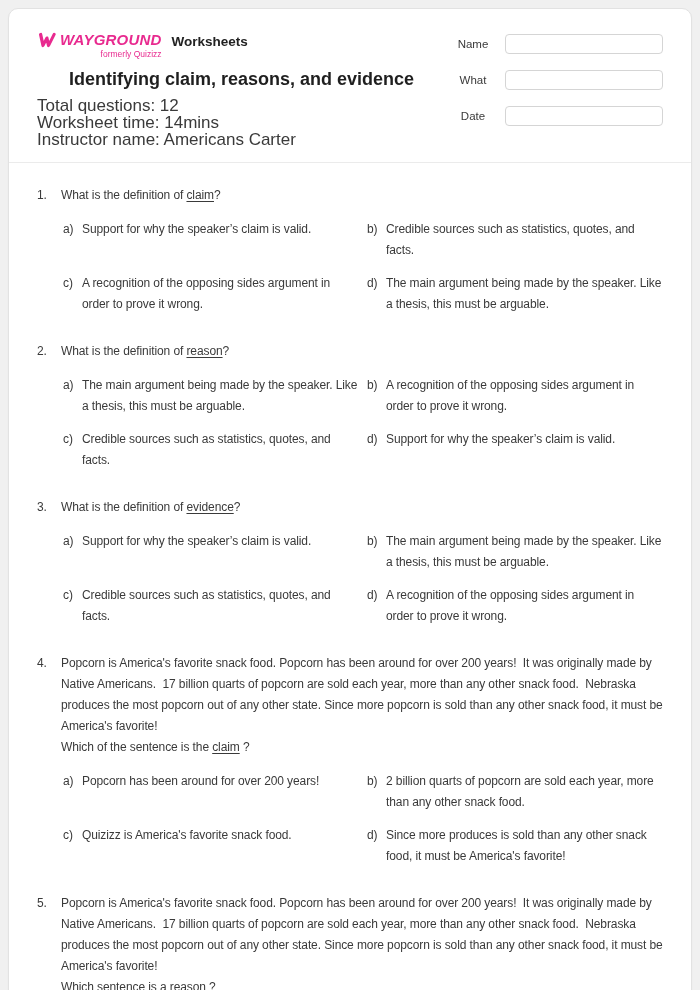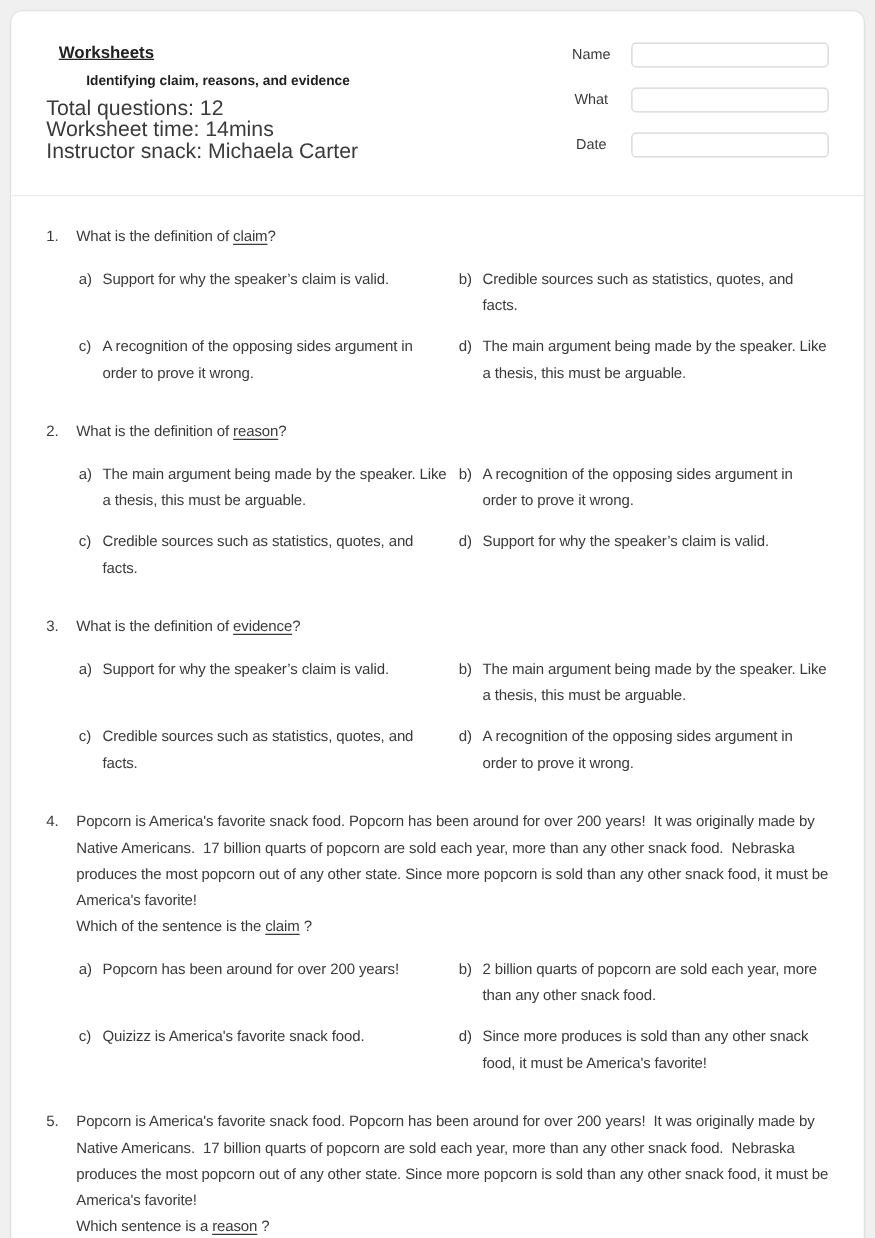--- a/index.html
+++ b/index.html
@@ -41,24 +41,23 @@
     font-size: 8.5px;
     text-align: right;
     margin-top: 1px;
   }
   .ws-label {
     font-weight: bold;
     font-size: 13.5px;
     color: #222;
     margin-left: 10px;
     margin-top: 3px;
-    text-decoration: underline;
   }
   .meta { margin-top: 10px; }
-  .meta-title { font-weight: bold; font-size: 11px; color: #1F1F1F; margin-bottom: 7px; padding-left: 32px; }
+  .meta-title { font-weight: bold; font-size: 18px; color: #1F1F1F; margin-bottom: 7px; padding-left: 32px; }
   .meta-line { font-size: 17px; color: #3A3A3A; line-height: 17px; }
   .header-fields { margin-top: 3px; }
   .field-row { display: flex; align-items: center; margin-bottom: 16px; }
   .field-label { width: 48px; text-align: center; margin-right: 8px; font-size: 11.5px; color: #3A3A3A; }
   .field-input {
     width: 158px; height: 20px;
     border: 1px solid #D5D5D5;
     border-radius: 4px;
     background: #fff;
     outline: none;
@@ -93,27 +92,36 @@
   .opt-text { flex: 1; min-width: 0; }
 </style>
 </head>
 <body>
 
 <div class="card">
 
   <div class="card-header">
     <div class="header-left">
       <div class="logo-row">
+        <div class="logo-block">
+          <div class="brand-line">
+            <svg class="logo-icon" viewBox="0 0 24 20" width="19" height="16" aria-hidden="true">
+              <path d="M4 3 L9 17 L12.5 7.5 L16 17 L21 3" fill="none" stroke-width="4" stroke-linecap="round" stroke-linejoin="round" transform="translate(1,0) skewX(-8)"></path>
+            </svg>
+            <span class="brand-name">WAYGROUND</span>
+          </div>
+          <div class="tagline">formerly Quizizz</div>
+        </div>
         <span class="ws-label">Worksheets</span>
       </div>
       <div class="meta">
         <div class="meta-title">Identifying claim, reasons, and evidence</div>
         <div class="meta-line">Total questions: 12</div>
         <div class="meta-line">Worksheet time: 14mins</div>
-        <div class="meta-line">Instructor snack: Michaela Carter</div>
+        <div class="meta-line">Instructor name: Americans Carter</div>
       </div>
     </div>
 
     <div class="header-fields">
       <div class="field-row">
         <span class="field-label">Name</span>
         <input class="field-input" value="" style="">
       </div>
       <div class="field-row">
         <span class="field-label">What</span>

